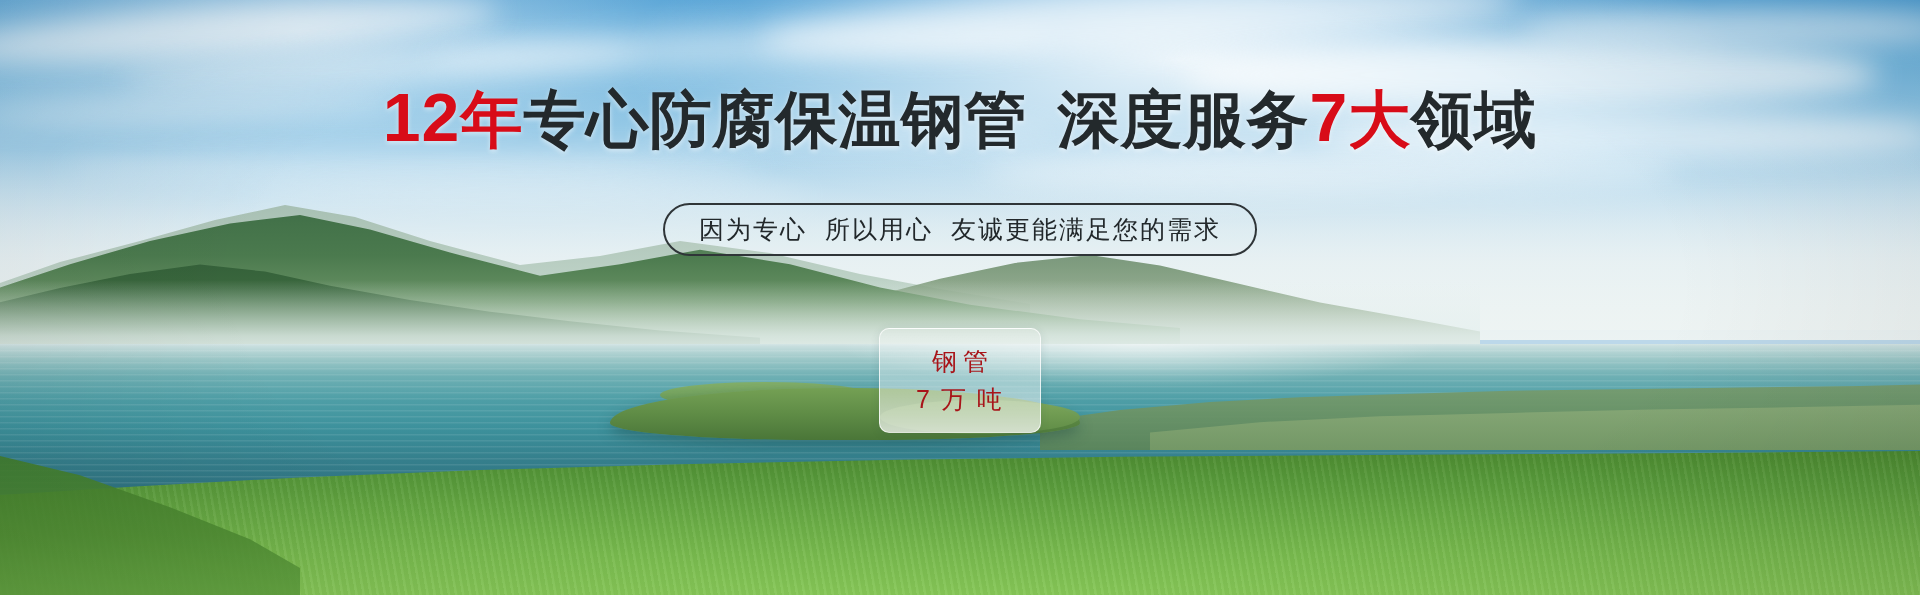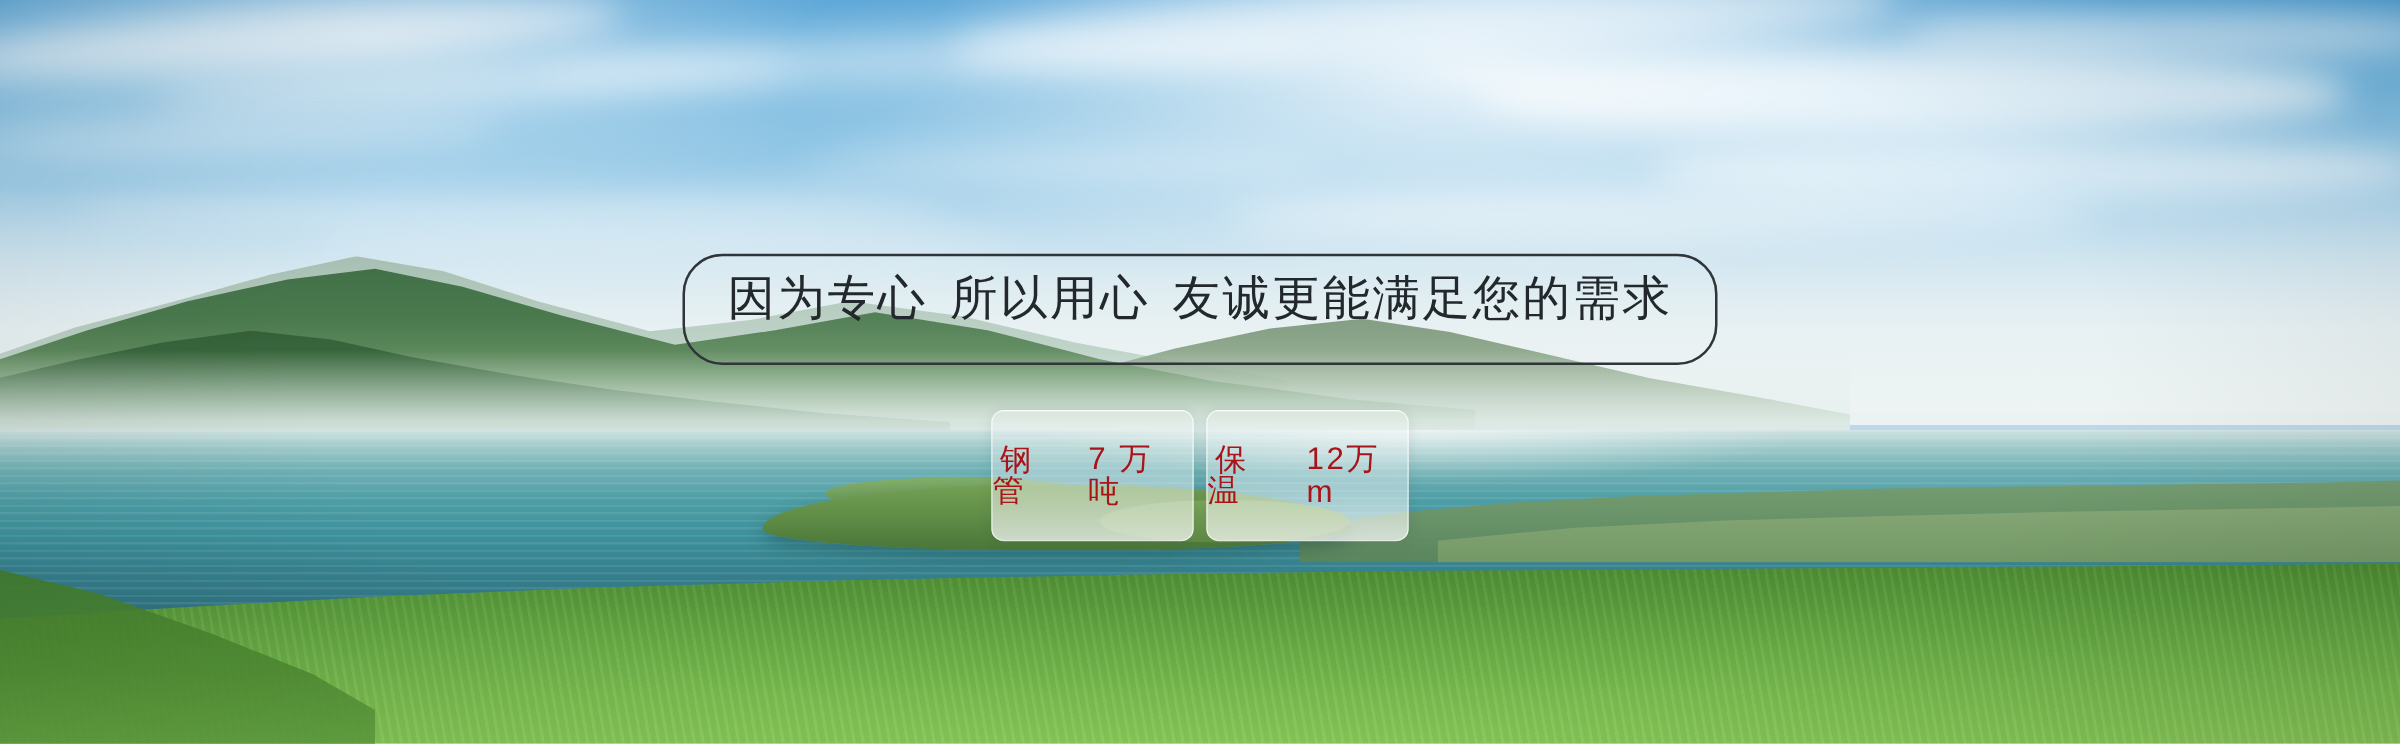--- a/index.html
+++ b/index.html
@@ -159,38 +159,38 @@
     color:#23292c;white-space:nowrap;
     text-shadow:0 2px 5px rgba(255,255,255,.55);
   }
   .headline .red{color:#d80c18;}
   .headline .num{font-size:68px;}
   .headline .gap{display:inline-block;width:30px;}
 
   .subpill{
     position:absolute;left:50%;top:203px;transform:translateX(-50%);
     border:2px solid #2f3538;border-radius:32px;
-    padding:8px 34px 26px;
-    font-size:38px;color:#22282b;letter-spacing:2px;white-space:nowrap;
+    padding:8px 34px 8px;
+    font-size:25px;color:#22282b;letter-spacing:2px;white-space:nowrap;
     background:rgba(255,255,255,.06);
     font-family:Liberation Serif, serif;
   }
   .subpill .sp{display:inline-block;width:18px;}
 
   
   .cards{
     position:absolute;left:50%;top:328px;transform:translateX(-50%);
     display:flex;gap:10px;
   }
   .card{
     width:160px;height:103px;
     border-radius:10px;
     border:1px solid rgba(255,255,255,.75);
     background:linear-gradient(to bottom,rgba(255,255,255,.26) 0%,rgba(255,255,255,.34) 46%,rgba(255,255,255,.72) 100%);
-    display:flex;align-items:center;justify-content:center;
+    display:flex;flex-direction:column;align-items:center;justify-content:center;
     gap:12px;
     box-shadow:0 2px 10px rgba(40,70,70,.12);
   }
   .card-title{font-size:25px;color:#a81419;letter-spacing:6px;text-indent:6px;line-height:1;}
   .card-value{font-size:25px;color:#a81419;letter-spacing:2px;line-height:1;}
   .card-value sup{font-size:15px;vertical-align:super;letter-spacing:0;}
 </style>
 </head>
 <body>
 
@@ -224,33 +224,32 @@
   <div class="shore-right2"></div>
   <div class="island3"></div>
   <div class="island"></div>
   <div class="island2"></div>
 
   <div class="grass"></div>
   <div class="grass-tex"></div>
   <div class="grass-left"></div>
   <div class="vignette"></div>
 
+  <div class="headline">
+    <span class="red num">12</span><span class="red">年</span><span>专心防腐保温钢管</span><span class="gap"></span><span>深度服务</span><span class="red num">7</span><span class="red">大</span><span>领域</span>
+  </div>
 
   <div class="subpill">
     <span>因为专心</span><span class="sp"></span><span>所以用心</span><span class="sp"></span><span>友诚更能满足您的需求</span>
   </div>
 
   <div class="cards">
 
     <div class="card">
       <div class="card-title">钢管</div>
       <div class="card-value"><span>7 万 吨</span><sup></sup></div>
     </div>
 
 
-    <div class="card">
-      <div class="card-title">保温</div>
-      <div class="card-value"><span>12万m</span><sup></sup></div>
-    </div>
 
   </div>
 
 </div>
 
 </body></html>

